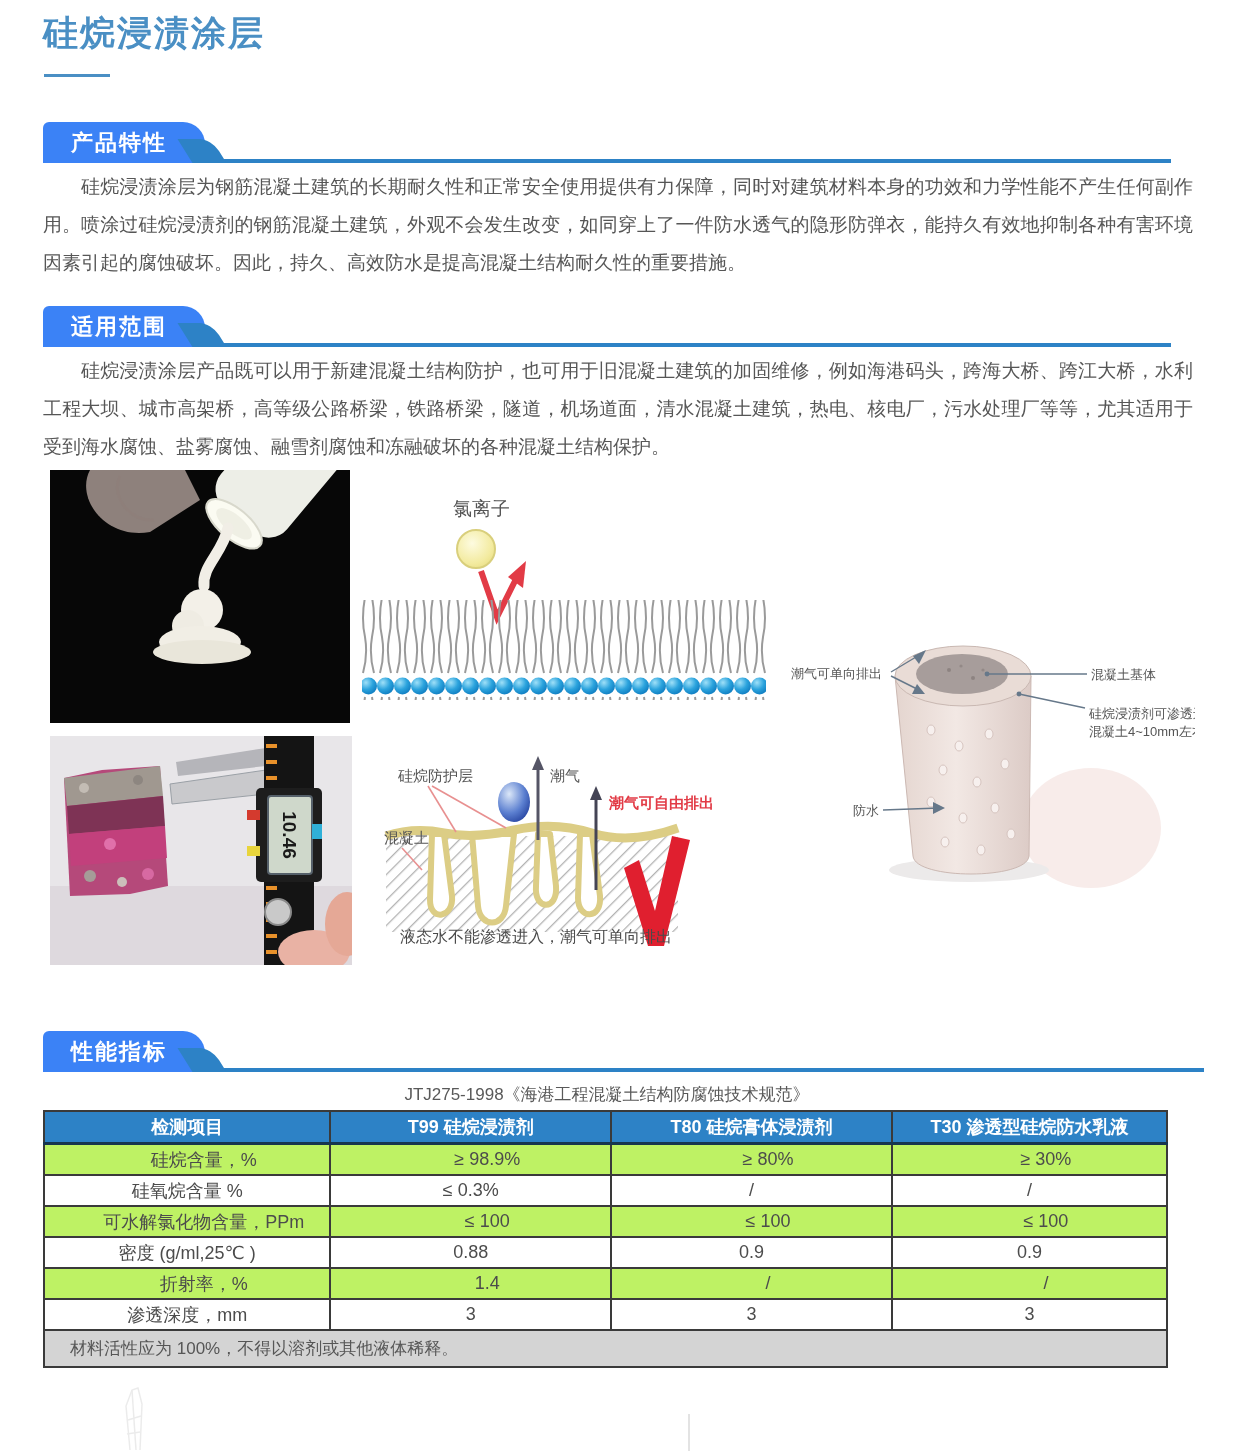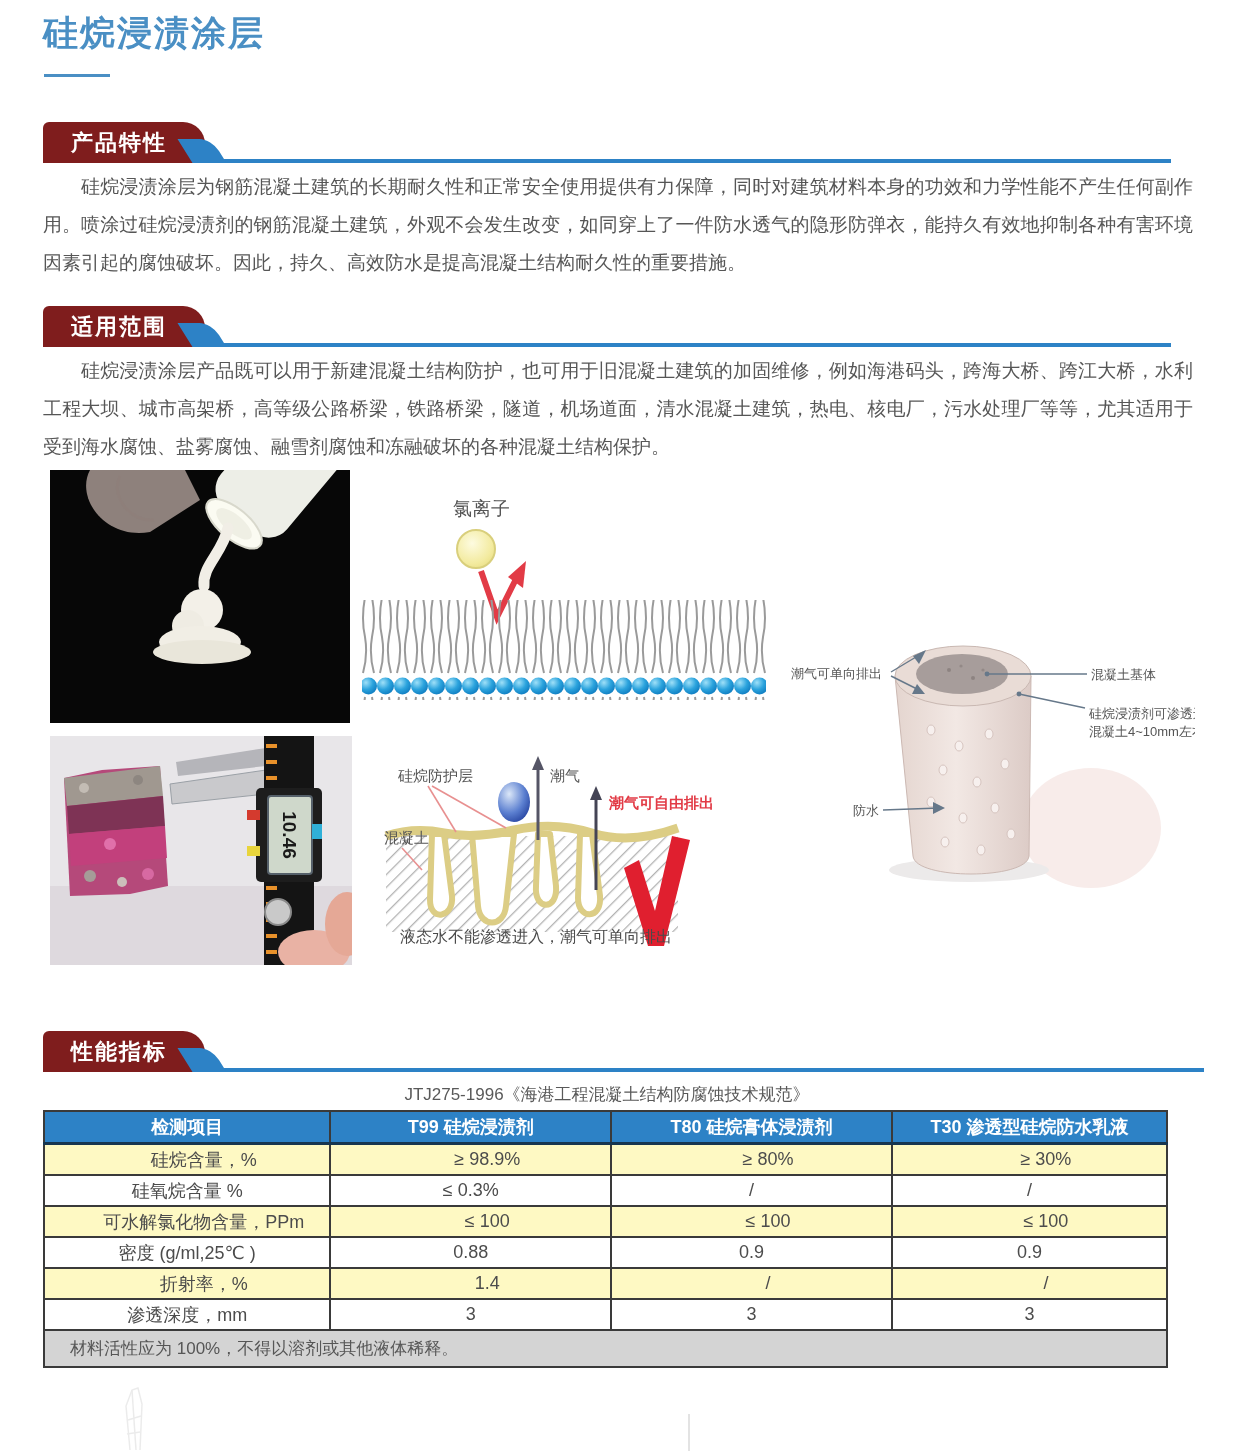--- a/index.html
+++ b/index.html
@@ -12,21 +12,21 @@
     position:absolute; left:43px; top:10px; margin:0;
     font-size:35px; font-weight:bold; color:#4a8fc4; letter-spacing:2px;
   }
   .title-underline {
     position:absolute; left:44px; top:74px; width:66px; height:3px; background:#4a8fc4;
   }
   
   .sec-header { position:absolute; left:43px; width:1128px; height:37px; border-bottom:4px solid #2d82c6; }
   .sec-tab {
     position:absolute; left:0; bottom:-4px; height:41px; line-height:41px;
-    background:#7f1d1d; color:#ffffff; font-size:22px; font-weight:bold; letter-spacing:2px;
+    background:#3b82f6; color:#ffffff; font-size:22px; font-weight:bold; letter-spacing:2px;
     padding:0 38px 0 28px; border-radius:6px 22px 0 0; z-index:2;text-align:center;
   }
   .sec-tab::after {
     content:""; position:absolute; right:-14px; bottom:0; width:34px; height:24px;
     background:#2d82c6; transform:skewX(32deg); border-radius:0 12px 0 0; z-index:-1;
   }
   
   .para {
     position:absolute; left:43px; width:1150px; margin:0;
     font-size:19px; line-height:38px; color:#565656; text-align:justify; text-indent:2em;
@@ -43,21 +43,21 @@
   table.perf {
     position:absolute; left:43px; top:1110px; width:1125px;
     border-collapse:collapse; table-layout:fixed; font-size:18px; color:#4c4c4c;
   }
   table.perf th, table.perf td { border:2px solid #3a3a3a; text-align:center; padding:0; }
   table.perf th {
     background:#2d82c6; color:#ffffff; font-weight:bold; height:30px;
     border-bottom:3px solid #17364f;
   }
   table.perf td { height:29px; background:#ffffff; }
-  table.perf tr.gray td { background:#fef9c3;padding-left:33px; }
+  table.perf tr.gray td { background:#bef264;padding-left:33px; }
   table.perf td.foot { text-align:left; padding:3px 25px; background:#d4d4d4; font-size:17px; color:#565656; }
   col.c1 { width:25.5%; } col.c2 { width:25%; } col.c3 { width:25%; } col.c4 { width:24.5%; }
   
   .watermark { position:absolute; left:112px; top:1386px; opacity:.55; }
   .wm-line { position:absolute; left:688px; top:1414px; width:2px; height:37px; background:#e3e3e3; }
 </style>
 </head>
 <body>
 
 <div class="page">
@@ -252,21 +252,21 @@
       <text x="300" y="41" font-size="13" fill="#555555">混凝土基体</text>
       <text x="298" y="80" font-size="13" fill="#555555">硅烷浸渍剂可渗透进</text>
       <text x="298" y="98" font-size="13" fill="#555555">混凝土4~10mm左右</text>
       <text x="62" y="177" font-size="13" fill="#555555">防水</text>
     </svg>
   </div>
 
   <div class="sec-header" style="top:1031px;padding-left:33px;">
     <span class="sec-tab">性能指标</span>
   </div>
-  <p class="table-title">JTJ275-1996《海港工程混凝土结构防腐蚀技术规范》</p>
+  <p class="table-title">JTJ275-1998《海港工程混凝土结构防腐蚀技术规范》</p>
 
   <table class="perf">
     <colgroup>
         <col class="c1">
         <col class="c2">
         <col class="c3">
         <col class="c4">
       </colgroup>
     <thead>
       <tr>

